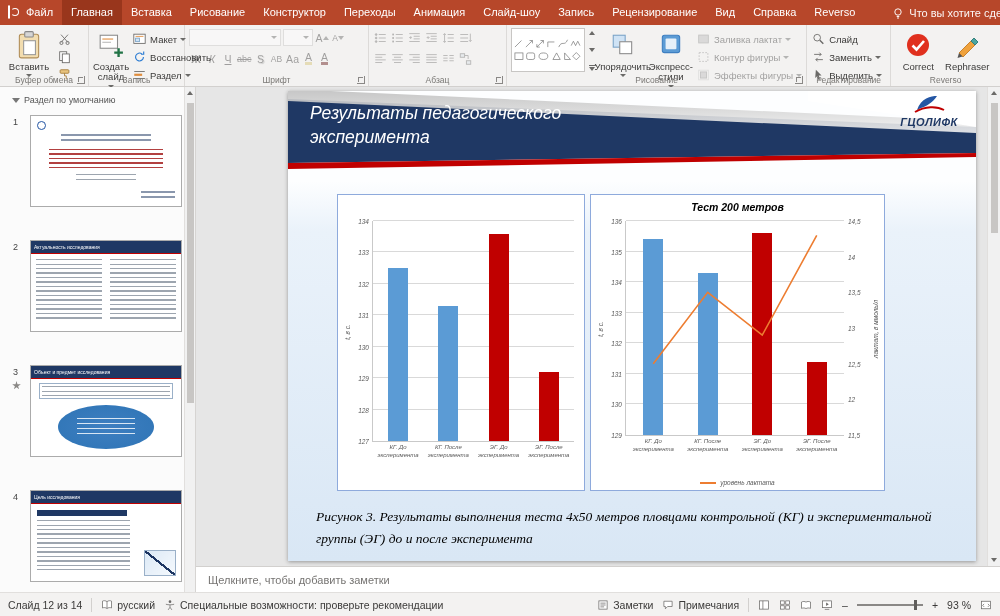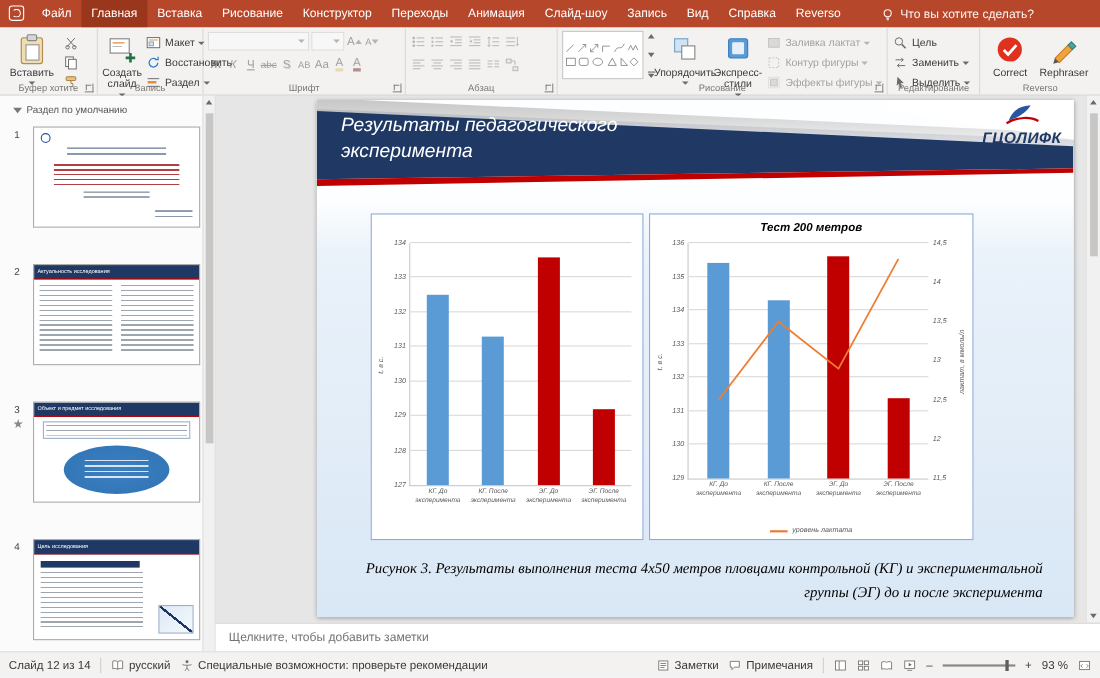--- a/index.html
+++ b/index.html
@@ -57,36 +57,36 @@
   .t-head { position:absolute; left:0; top:0; right:0; height:13px; background:#1F3864; border-bottom:1px solid #C00000; color:#fff; font-size:5px; line-height:12px; padding-left:3px; white-space:nowrap; overflow:hidden; }
   .t-lines { background-image:repeating-linear-gradient(to bottom,#8A97AD 0,#8A97AD 1.5px,transparent 1.5px,transparent 5px); }
   .t-lines-red { background-image:repeating-linear-gradient(to bottom,#B24040 0,#B24040 1.5px,transparent 1.5px,transparent 4.5px); }
   .t-lines-gray { background-image:repeating-linear-gradient(to bottom,#9DA5AF 0,#9DA5AF 1.2px,transparent 1.2px,transparent 4.5px); }
 
   .workspace { position:absolute; left:196px; top:87px; right:0; bottom:50px; background:#E6E6E6; }
   .slide { position:absolute; left:92px; top:4px; width:688px; height:470px; background:linear-gradient(#FDFEFF 0,#FDFEFF 90px,#EAF2FA 140px,#D9E7F5 100%); box-shadow:0 1px 4px rgba(0,0,0,.35); overflow:hidden;font-style:italic; }
   .head-svg { position:absolute; left:0; top:0; width:688px; height:80px; }
   .slide-title { position:absolute; left:22px; top:11px; width:280px; font-size:17.5px; line-height:1.35; color:#FFF; z-index:2; }
   .logo { position:absolute; right:6px; top:3px; width:82px; z-index:3; text-align:center; }
-  .logo-text { font-size:14px; font-weight:bold; color:#1F3864; letter-spacing:.5px; }
+  .logo-text { font-size:11px; font-weight:bold; color:#1F3864; letter-spacing:.5px; }
 
   .chart-box { position:absolute; background:#fff; border:1px solid #8EAADC; }
   .c-title { position:absolute; top:6px; left:0; right:0; text-align:center; font-weight:bold; font-size:10.5px; color:#000; }
   .c-plot { position:absolute; border-left:1px solid #C9C9C9; border-bottom:1px solid #C9C9C9; }
   .grid { position:absolute; left:0; right:0; height:0; border-top:1px solid #D9D9D9; }
   .bar { position:absolute; bottom:0; width:20px; margin-left:-10px; }
   .lineSvg { position:absolute; inset:0; width:100%; height:100%; overflow:visible; }
   .ytick { position:absolute; right:100%; margin-right:4px; transform:translateY(50%); font-size:6.5px; color:#595959; white-space:nowrap; }
   .ytick2 { position:absolute; left:100%; margin-left:4px; transform:translateY(50%); font-size:6.5px; color:#595959; white-space:nowrap; }
   .xlabels { position:absolute; top:100%; left:0; right:0; display:flex; }
   .xlab { flex:1; text-align:center; font-size:6px; color:#595959; padding-top:3px; line-height:1.25; }
   .ylab { position:absolute; font-size:6.5px; color:#595959; white-space:nowrap; transform:translate(-50%,-50%) rotate(-90deg); }
   .c-legend { position:absolute; bottom:4px; left:0; right:0; display:flex; justify-content:center; align-items:center; gap:4px; font-size:6.5px; color:#595959; }
   .legend-line { width:16px; height:0; border-top:2px solid #ED7D31; display:inline-block; }
-  .caption { position:absolute; left:28px; right:28px; top:415px; text-align:right; font-family:"Liberation Serif","DejaVu Serif",serif; font-size:13.5px; line-height:1.6; color:#000; }
+  .caption { position:absolute; left:28px; right:28px; top:415px; text-align:left; font-family:"Liberation Serif","DejaVu Serif",serif; font-size:13.5px; line-height:1.6; color:#000; }
 
   .vscroll { position:absolute; top:0; bottom:0; background:#F1F1F1; border-left:1px solid #E1DFDD; }
   .vthumb { position:absolute; background:#C8C6C4; }
   .varr { position:absolute; left:50%; transform:translateX(-50%); }
 
   .notesbar { position:absolute; left:196px; right:0; bottom:24px; height:26px; background:#FFF; border-top:1px solid #D2D0CE; display:flex; align-items:center; padding-left:12px; color:#767472; font-size:11px; }
 
   .statusbar { position:absolute; left:0; right:0; bottom:0; height:24px; background:#F3F2F1; border-top:1px solid #E1DFDD; display:flex; align-items:center; font-size:10.5px; color:#3B3A39; padding:0 8px; }
   .sb-left, .sb-right { display:flex; align-items:center; gap:9px; }
   .sb-right { margin-left:auto; }
@@ -105,20 +105,21 @@
     <div class="tabs">
         <div class="tab">Файл</div>
         <div class="tab active">Главная</div>
         <div class="tab">Вставка</div>
         <div class="tab">Рисование</div>
         <div class="tab">Конструктор</div>
         <div class="tab">Переходы</div>
         <div class="tab">Анимация</div>
         <div class="tab">Слайд-шоу</div>
         <div class="tab">Запись</div>
+        <div class="tab">Рецензирование</div>
         <div class="tab">Вид</div>
         <div class="tab">Справка</div>
         <div class="tab">Reverso</div>
       </div>
     <div class="tb-search">
       <span class="ric s12">
           <svg viewBox="0 0 12 12" fill="none" stroke="#fff" stroke-width="1">
             <circle cx="6" cy="5" r="3.2"></circle>
             <line x1="4.7" y1="9.5" x2="7.3" y2="9.5"></line>
             <line x1="5" y1="11" x2="7" y2="11"></line>
@@ -159,21 +160,21 @@
             </svg>
           </span>
         <span class="ric">
             <svg viewBox="0 0 16 16">
               <rect x="3" y="2" width="10" height="4" rx="1" fill="#E8C37E" stroke="#A67C3A"></rect>
               <path d="M8 6 v3 h2 v4" stroke="#A67C3A" fill="none"></path>
             </svg>
           </span>
       </div>
       <span class="launcher"></span>
-      <div class="rgroup-label">Буфер хотите</div>
+      <div class="rgroup-label">Буфер обмена</div>
     </div>
 
     <div class="rgroup" style="width:96px">
       <div class="bigbtn narrow">
         <span class="ric big">
             <svg viewBox="0 0 24 26">
               <rect x="2" y="4" width="16" height="12" fill="#FFF" stroke="#8C8C8C"></rect>
               <line x1="4" y1="7.5" x2="14" y2="7.5" stroke="#E08C3C"></line>
               <line x1="4" y1="10.5" x2="12" y2="10.5" stroke="#BBB"></line>
               <path d="M15 20 h8 M19 16 v8" stroke="#217346" stroke-width="2.2" fill="none"></path>
@@ -448,21 +449,21 @@
 
     <div class="rgroup" style="width:85px">
       <div class="minicol">
         <div class="minirow">
             <span class="ric">
               <svg viewBox="0 0 16 16" fill="none" stroke="#6B6A68" stroke-width="1">
                 <circle cx="6.5" cy="6.5" r="3.8"></circle>
                 <line x1="9.5" y1="9.5" x2="13.5" y2="13.5" stroke-width="1.6"></line>
               </svg>
             </span>
-            <span>Цель</span>
+            <span>Слайд</span>
           </div>
         <div class="minirow">
             <span class="ric">
               <svg viewBox="0 0 16 16" fill="none" stroke="#6B6A68" stroke-width="1">
                 <path d="M3 5 h8 M9 3 l2 2 -2 2"></path>
                 <path d="M13 11 h-8 M7 9 l-2 2 2 2"></path>
               </svg>
             </span>
             <span>Заменить</span>
             <span class="dd"></span>

